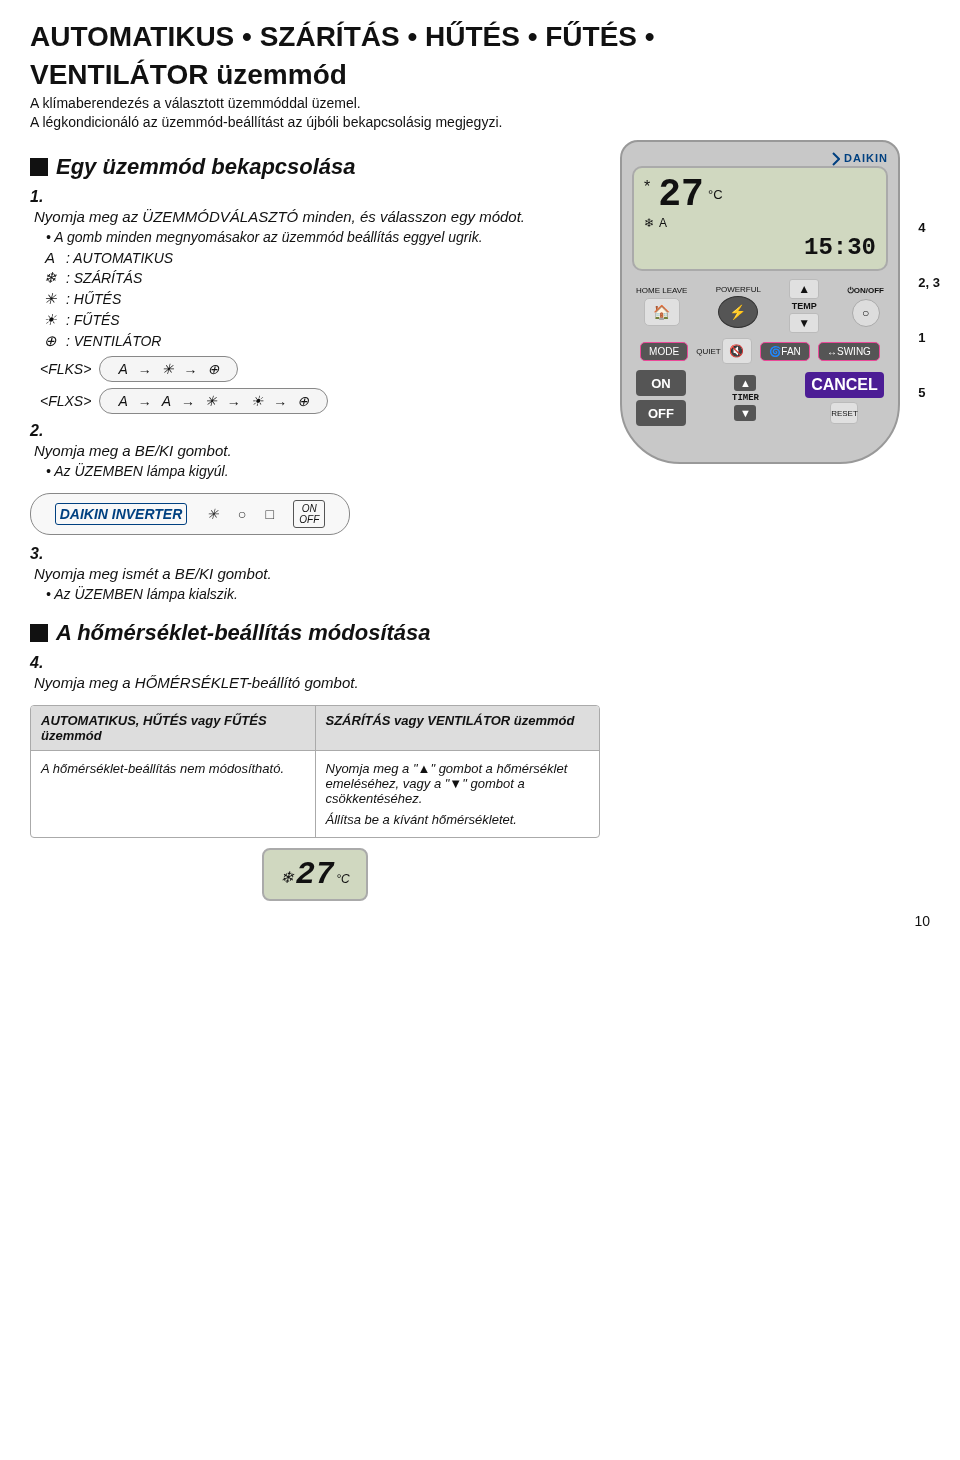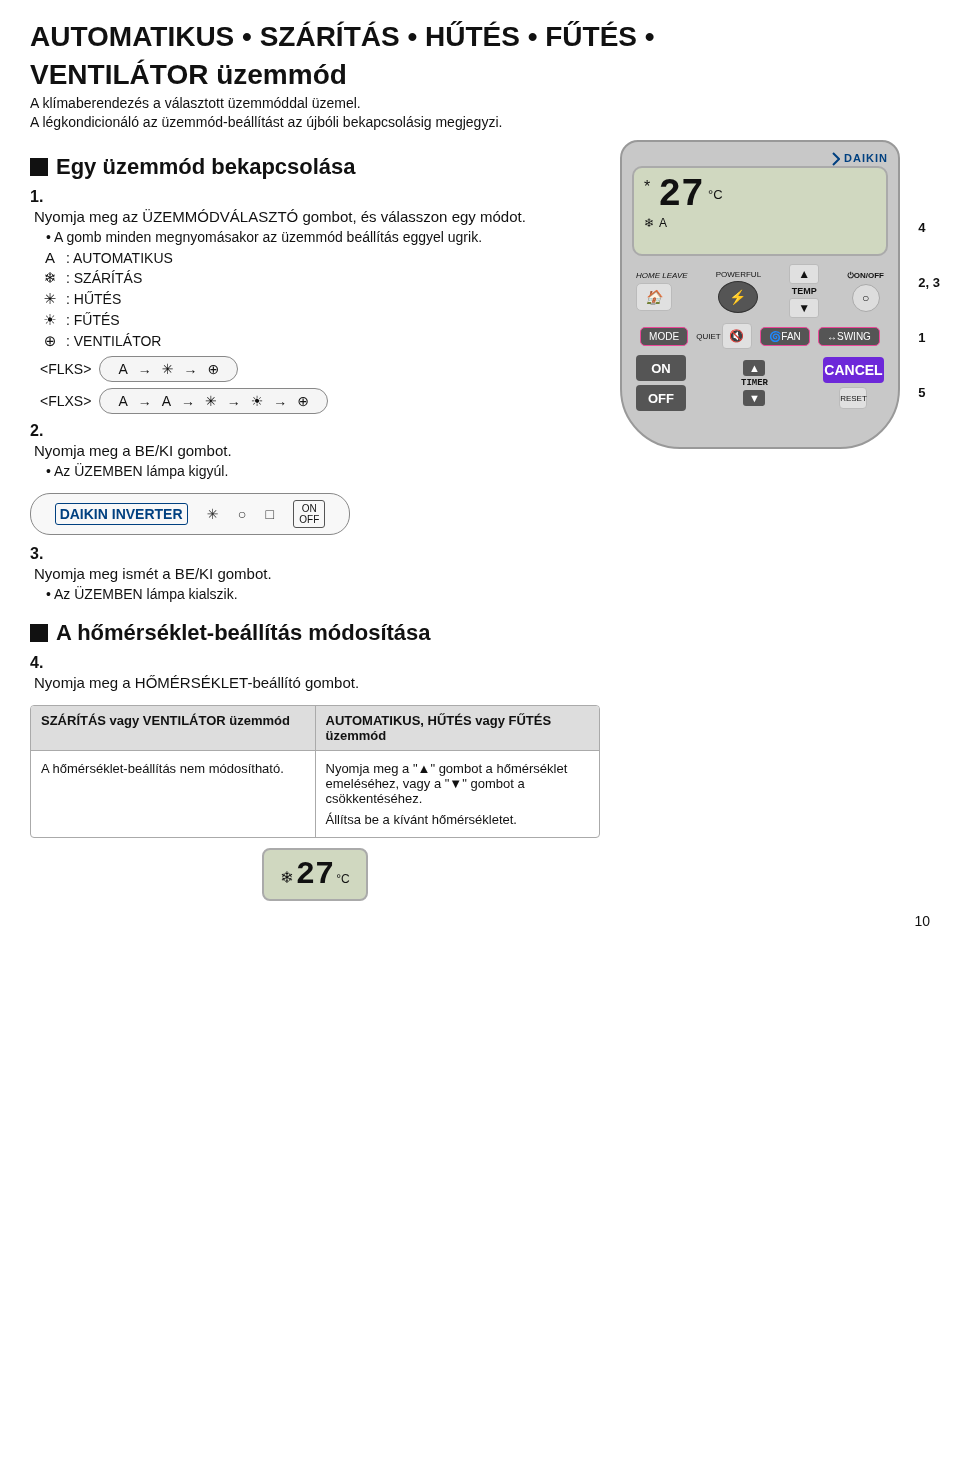--- a/index.html
+++ b/index.html
@@ -22,20 +22,21 @@
       font-size: 14px;
       margin-bottom: 3px;
     }
     .main-layout {
       display: flex;
       gap: 20px;
       margin-top: 10px;
     }
     .left-col {
       flex: 1;
+      font-style: italic;
     }
     .right-col {
       width: 310px;
       flex-shrink: 0;
     }
     .section-heading {
       font-size: 22px;
       font-weight: bold;
       display: flex;
       align-items: center;
@@ -169,24 +170,23 @@
     .remote-buttons-row {
       display: flex;
       justify-content: space-between;
       align-items: center;
       margin: 5px 0;
       padding: 0 4px;
     }
     .home-leave-group {
       display: flex;
       flex-direction: column;
-      align-items: flex-start;
+      align-items: center;
       font-size: 9px;
       gap: 2px;
-      font-style: italic;
     }
     .hl-label {
       font-size: 8px;
       text-align: center;
       line-height: 1.1;
     }
     .home-leave-btn {
       width: 36px;
       height: 28px;
       background: #e0e0e0;
@@ -320,25 +320,25 @@
       background: #555;
       color: #fff;
       border-radius: 3px;
       display: flex;
       align-items: center;
       justify-content: center;
       font-size: 11px;
     }
     .timer-label { font-size: 9px; font-weight: bold; font-family: Liberation Mono, monospace; }
     .cancel-btn {
-      width: 61px;
+      width: 79px;
       height: 26px;
-      background: #6d28d9;
+      background: #4c1d95;
       color: #fff;
-      font-size: 14px;
+      font-size: 16px;
       font-weight: bold;
       border-radius: 4px;
       display: flex;
       align-items: center;
       justify-content: center;
     }
     .reset-group {
       display: flex;
       flex-direction: column;
       align-items: center;
@@ -481,21 +481,21 @@
 <div class="page-subtitle">A légkondicionáló az üzemmód-beállítást az újbóli bekapcsolásig megjegyzi.</div>
 
 <div class="main-layout">
   <div class="left-col">
 
     <div class="section-heading">
       <span>Egy üzemmód bekapcsolása</span>
     </div>
 
     <div class="step-num">1.</div>
-    <div class="step-text">Nyomja meg az ÜZEMMÓDVÁLASZTÓ gombot, és válasszon egy módot.</div>
+    <div class="step-text">Nyomja meg az ÜZEMMÓDVÁLASZTÓ minden, és válasszon egy módot.</div>
     <div class="bullet">A gomb minden megnyomásakor az üzemmód beállítás eggyel ugrik.</div>
 
     <div class="mode-list">
       <div class="mode-item">
         <span class="mode-icon">A</span>
         <span>: AUTOMATIKUS</span>
       </div>
       <div class="mode-item">
         <span class="mode-icon">❄</span>
         <span>: SZÁRÍTÁS</span>
@@ -560,22 +560,22 @@
     <div class="bullet">Az ÜZEMBEN lámpa kialszik.</div>
 
     <div class="section-big">
       <span>A hőmérséklet-beállítás módosítása</span>
     </div>
     <div class="step-num">4.</div>
     <div class="step-text">Nyomja meg a HŐMÉRSÉKLET-beállító gombot.</div>
 
     <div class="table-section">
       <div class="table-header-row">
+        <div class="table-header-cell">AUTOMATIKUS, HŰTÉS vagy FŰTÉS üzemmód</div>
         <div class="table-header-cell">SZÁRÍTÁS vagy VENTILÁTOR üzemmód</div>
-        <div class="table-header-cell">AUTOMATIKUS, HŰTÉS vagy FŰTÉS üzemmód</div>
       </div>
       <div class="table-body-row">
         <div class="table-body-cell">A hőmérséklet-beállítás nem módosítható.</div>
         <div class="table-body-cell">
           <div>Nyomja meg a "▲" gombot a hőmérséklet emeléséhez, vagy a "▼" gombot a csökkentéséhez.</div>
           <div style="margin-top:6px;">Állítsa be a kívánt hőmérsékletet.</div>
         </div>
       </div>
     </div>
 
@@ -605,20 +605,21 @@
             <span class="screen-star">*</span>
             <div>
               <span class="screen-temp">27</span>
               <sup class="screen-unit">°C</sup>
             </div>
           </div>
           <div class="screen-icons-row">
             <span>❄</span>
             <span>A</span>
           </div>
+          <div class="screen-time">15:30</div>
         </div>
 
         <div class="remote-buttons-row">
           <div class="home-leave-group">
             <div class="hl-label">HOME LEAVE</div>
             <div class="home-leave-btn">🏠</div>
           </div>
           <div class="powerful-group">
             <div class="powerful-label">POWERFUL</div>
             <div class="powerful-btn">⚡</div>

